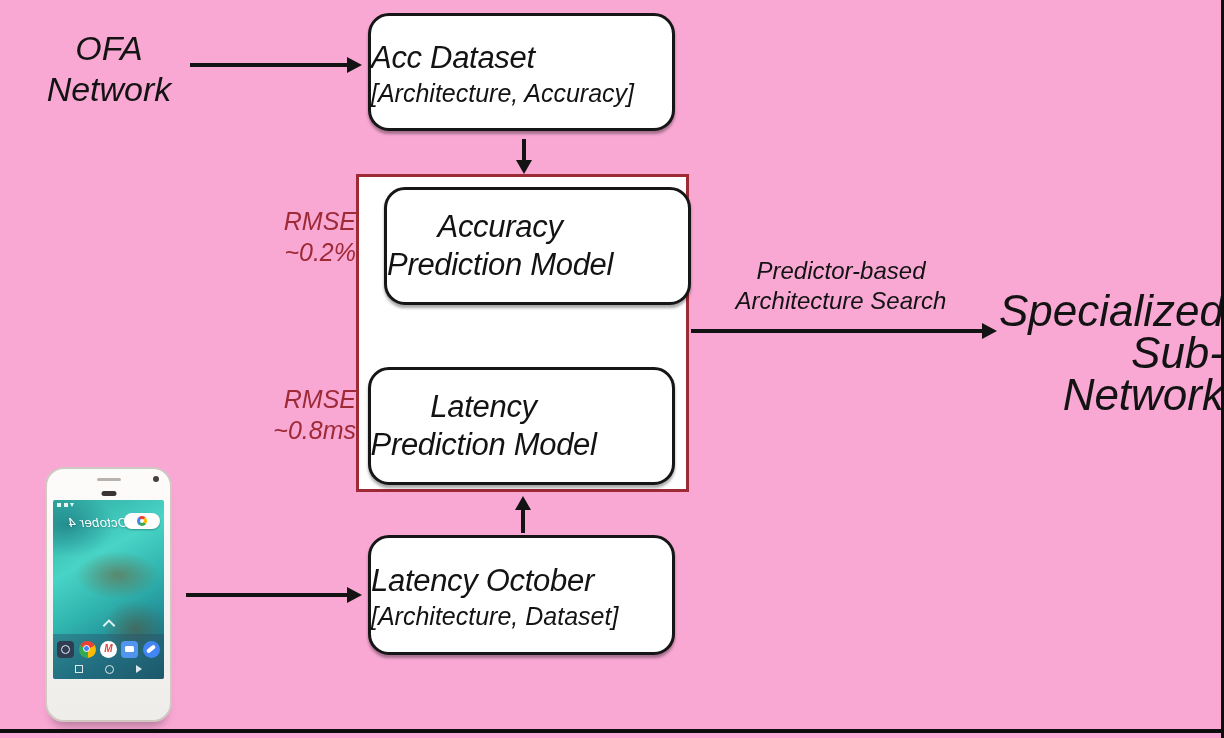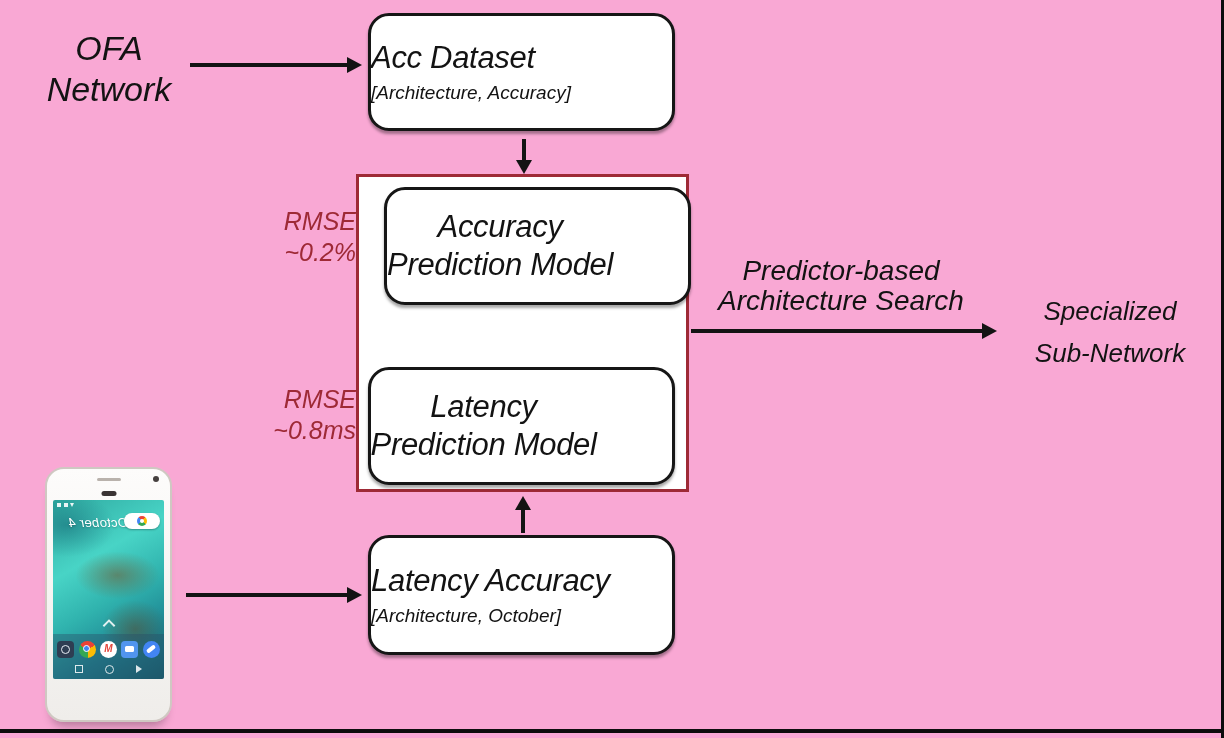--- a/index.html
+++ b/index.html
@@ -10,37 +10,37 @@
   .pre{white-space:pre-line;}
 
   
   .node{
     position:absolute; box-sizing:border-box; background:#fff;
     border:3px solid #161616; border-radius:21px;
     display:flex; flex-direction:column; align-items:flex-start; justify-content:center;
     text-align:center; box-shadow:0 3px 3px rgba(0,0,0,.35);
   }
   .node .title{font-size:31px; line-height:38px; color:#131313; letter-spacing:-.3px;}
-  .node .sub{font-size:19px; line-height:26px; margin-top:3px; color:#131313;}
+  .node .sub{font-size:25px; line-height:26px; margin-top:3px; color:#131313;}
 
   #acc-box{left:368px; top:13px; width:307px; height:118px;}
   #latency-dataset-box{left:368px; top:535px; width:307px; height:120px;}
 
   #red-group{
     position:absolute; left:356px; top:174px; width:333px; height:318px;
     box-sizing:border-box; border:3.5px solid var(--accent-red,#9E2A36); background:#fff;
   }
   #accuracy-model-box{left:25px; top:9.5px; width:307px; height:118px;}
   #latency-model-box{left:8.5px; top:190px; width:307px; height:118px;}
 
   
   .lbl{position:absolute; text-align:center;}
   #ofa-label{left:20px; top:28px; width:178px; font-size:34px; line-height:41px;}
-  #search-label{left:695px; top:256px; width:292px; font-size:28px; line-height:30px;}
-  #specialized-label{left:996px; top:290px; width:228px; font-size:26px; line-height:42px;}
+  #search-label{left:695px; top:256px; width:292px; font-size:24px; line-height:30px;}
+  #specialized-label{left:996px; top:290px; width:228px; font-size:44px; line-height:42px;text-align:right;}
   .rmse{position:absolute; left:224px; width:132px; text-align:right;
         color:var(--accent-red,#9E2A36); font-size:25px; line-height:31px;}
   #rmse-accuracy{top:206px;}
   #rmse-latency{top:384px;}
 
   
   .harrow{position:absolute; height:4px; background:var(--line,#131313);}
   .harrow::after{
     content:""; position:absolute; right:-14px; top:50%; transform:translateY(-50%);
     border-left:15px solid var(--line,#131313);
@@ -156,22 +156,22 @@
 
   <div class="lbl pre" id="search-label">Predictor-based
 Architecture Search</div>
   <div class="harrow" id="arrow-search"></div>
   <div class="lbl pre" id="specialized-label">Specialized
 Sub-Network</div>
 
   <div class="varrow up" id="arrow-lat-up"></div>
 
   <div class="node" id="latency-dataset-box">
-    <div class="title">Latency Accuracy</div>
-    <div class="sub">[Architecture, October]</div>
+    <div class="title">Latency October</div>
+    <div class="sub">[Architecture, Dataset]</div>
   </div>
 
   <div class="harrow" id="arrow-phone"></div>
 
   <div id="phone">
     <div class="ph-slit" id="ph-slit1"></div>
     <div id="ph-speaker"></div>
     <div id="ph-camera"></div>
     <div id="ph-screen">
       <div id="ph-status">

